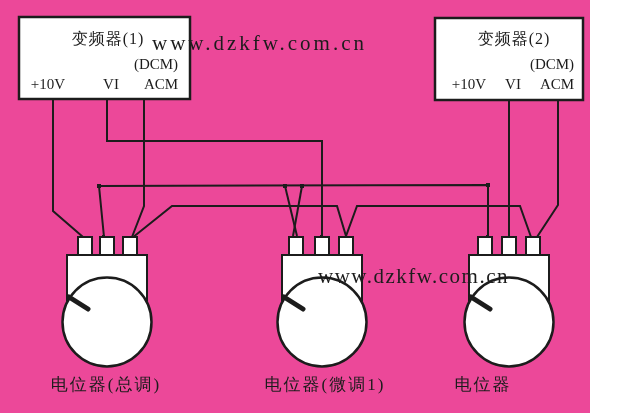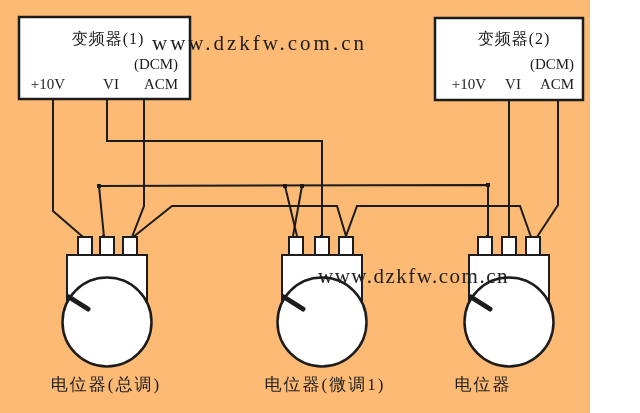--- a/index.html
+++ b/index.html
@@ -1,16 +1,16 @@
 <!DOCTYPE html>
 <html><head>
 <meta charset="utf-8">
 <style>
   html,body{margin:0;padding:0;background:#ffffff;}
-  .stage{position:relative;width:590px;height:413px;background:#fdba74;overflow:hidden;
+  .stage{position:relative;width:590px;height:413px;background:#ec4899;overflow:hidden;
          font-family:"Liberation Serif", serif;}
   svg{display:block;}
   text{font-family:"Liberation Serif", serif;fill:#1c1c1c;}
   .cjk{letter-spacing:2px;}
   .term{font-size:15px;}
   .title{font-size:16px;letter-spacing:1px;}
   .potlabel{font-size:17px;letter-spacing:2px;}
   .wm{letter-spacing:3px;font-size:21px;}
   .wm2{letter-spacing:1.5px;font-size:21px;}
 </style>

